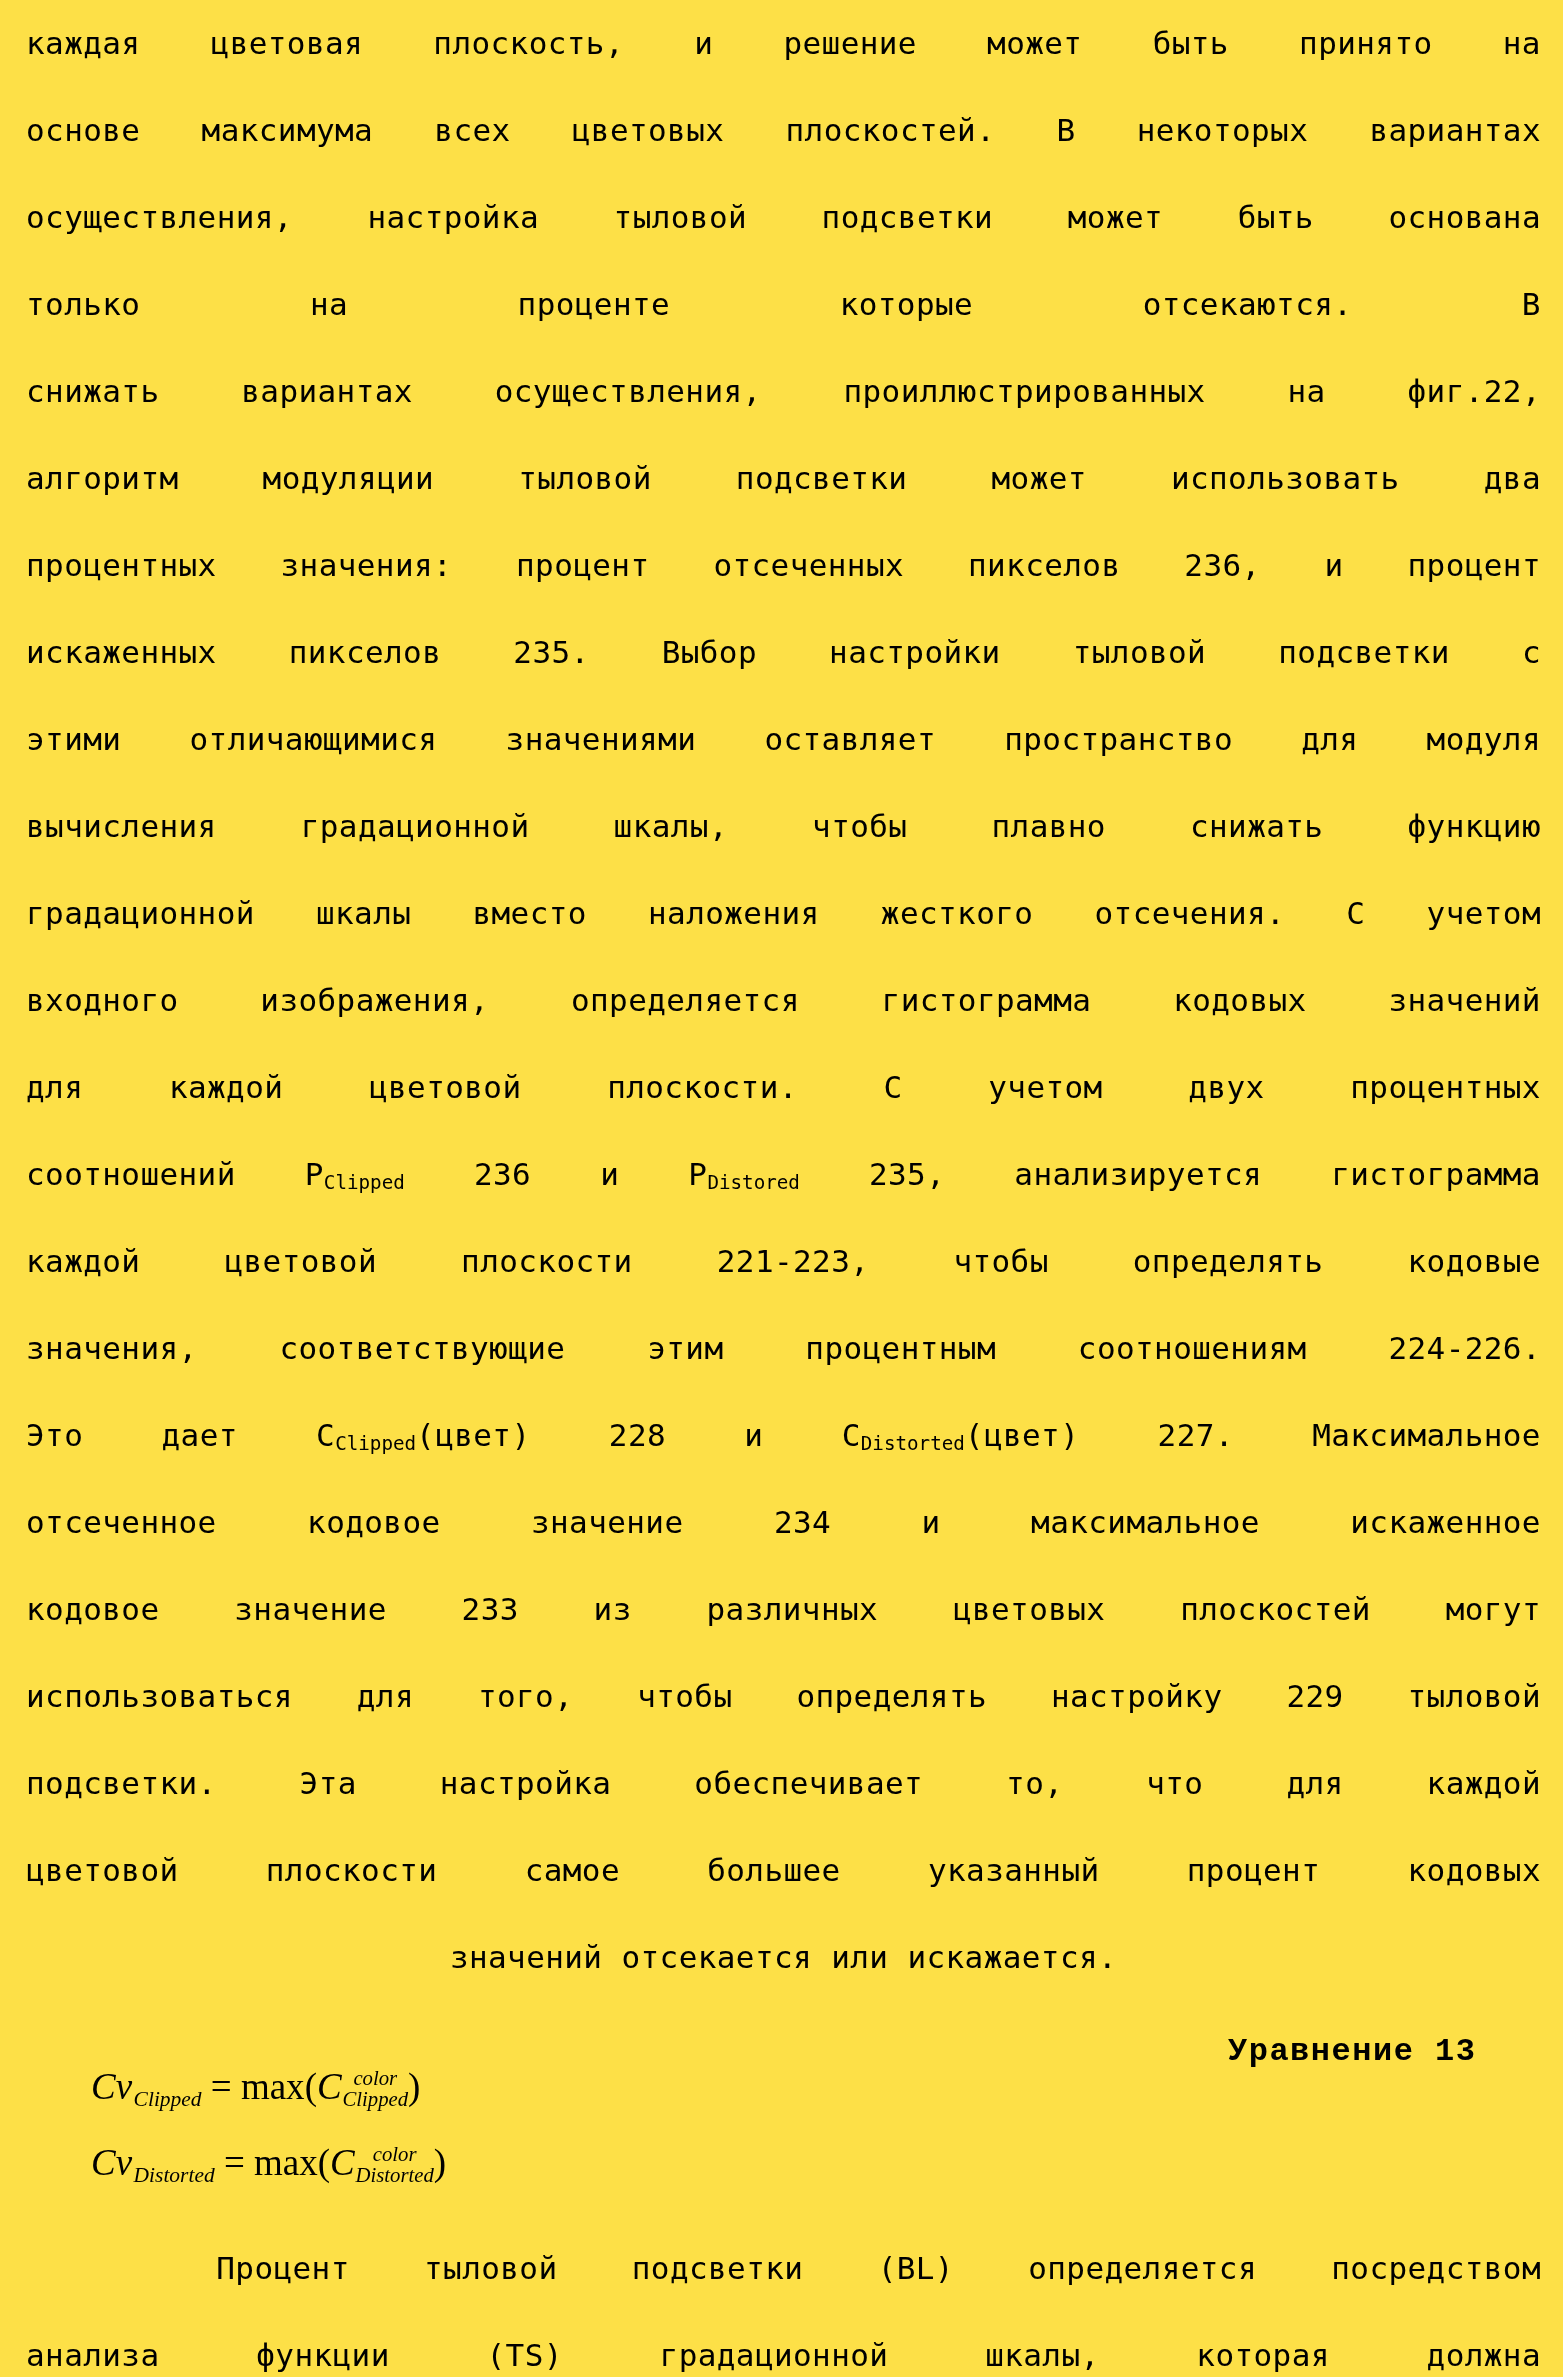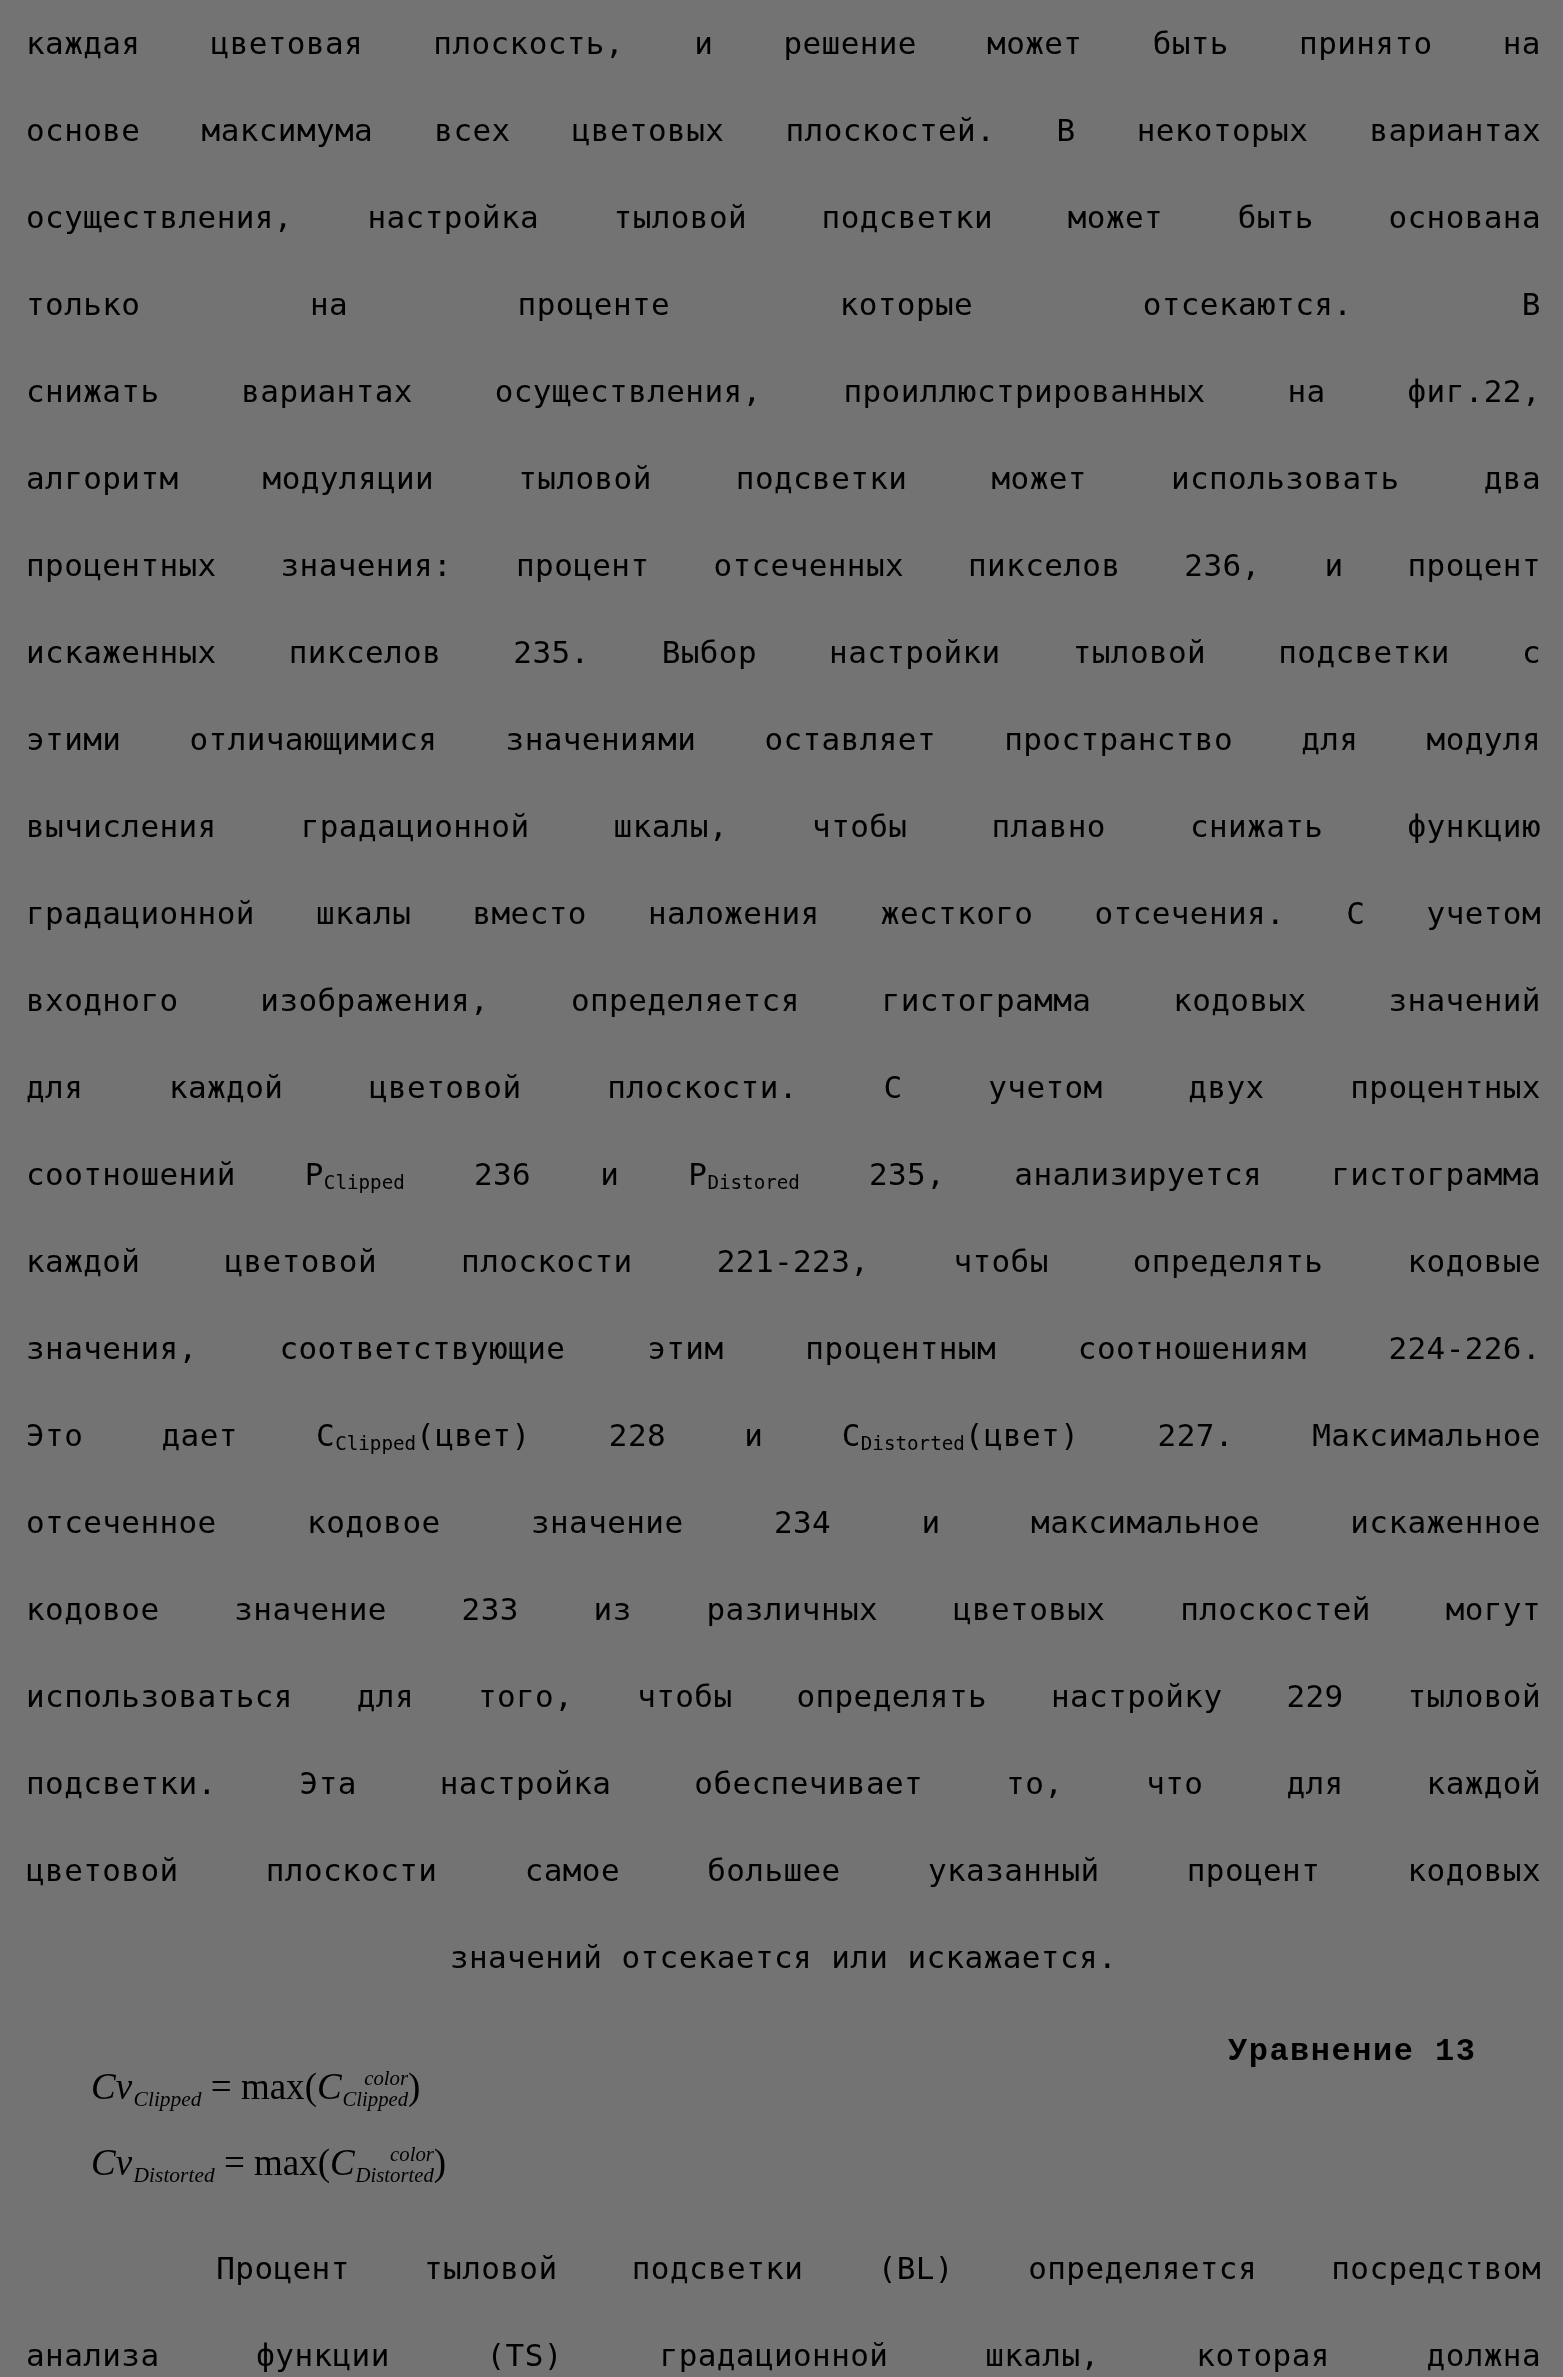--- a/index.html
+++ b/index.html
@@ -5,21 +5,21 @@
   html, body {
     margin: 0;
     padding: 0;
     background: #ffffff;
   }
 
   .page {
     position: relative;
     width: 1563px;
     height: 2377px;
-    background: #737373;
+    background: #fde047;
     overflow: hidden;
     font-family: "DejaVu Sans Mono", "Liberation Mono", monospace;
     color: #000000;
   }
 
   
   .body-block {
     position: absolute;
     left: 26px;
     top: 0px;
@@ -84,21 +84,21 @@
   .eq-line .roman {
     font-style: normal;
   }
 
   .sup-sub {
     display: inline-flex;
     flex-direction: column;
     vertical-align: middle;
     font-size: 0.56em;
     line-height: 1.02;
-    text-align: right;
+    text-align: center;
     margin-left: 0.8px;
     position: relative;
     top: -0.06em;
   }
   .sup-sub .sup { display: block; }
   .sup-sub .sb  { display: block; }
 
   .isub {
     font-size: 0.58em;
     vertical-align: -0.32em;

